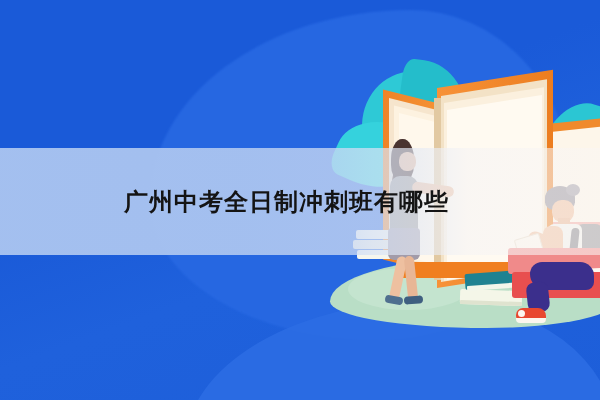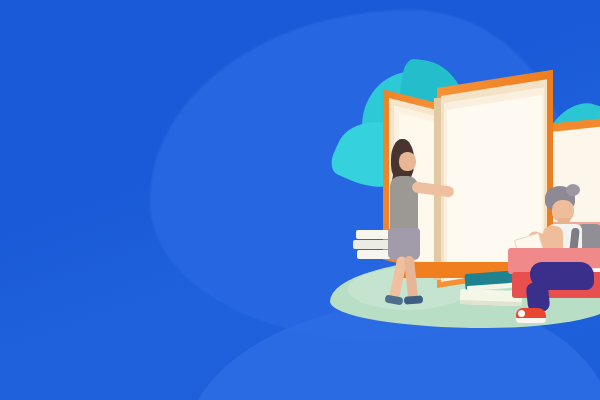--- a/index.html
+++ b/index.html
@@ -380,14 +380,17 @@
     <div class="rbook-pg"></div>
     <div class="rbook-mid"></div>
 
     <div class="b-pants"></div>
     <div class="b-shin"></div>
     <div class="b-shoe"></div>
     <div class="b-shoe-sole"></div>
     <div class="b-shoe-lace"></div>
   </div>
 
+  <div class="band">
+    <div class="band-title">广州中考全日制冲刺班有哪些</div>
+  </div>
 
 </div>
 
 </body></html>

